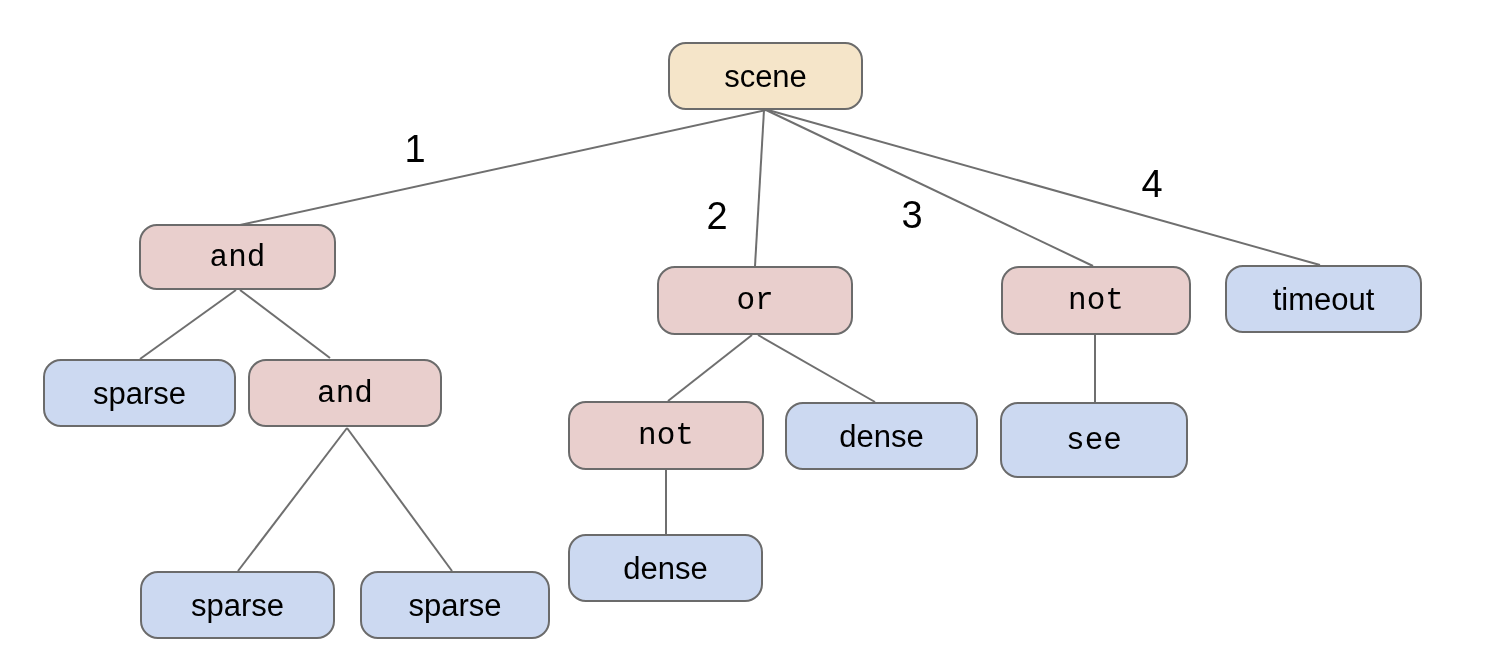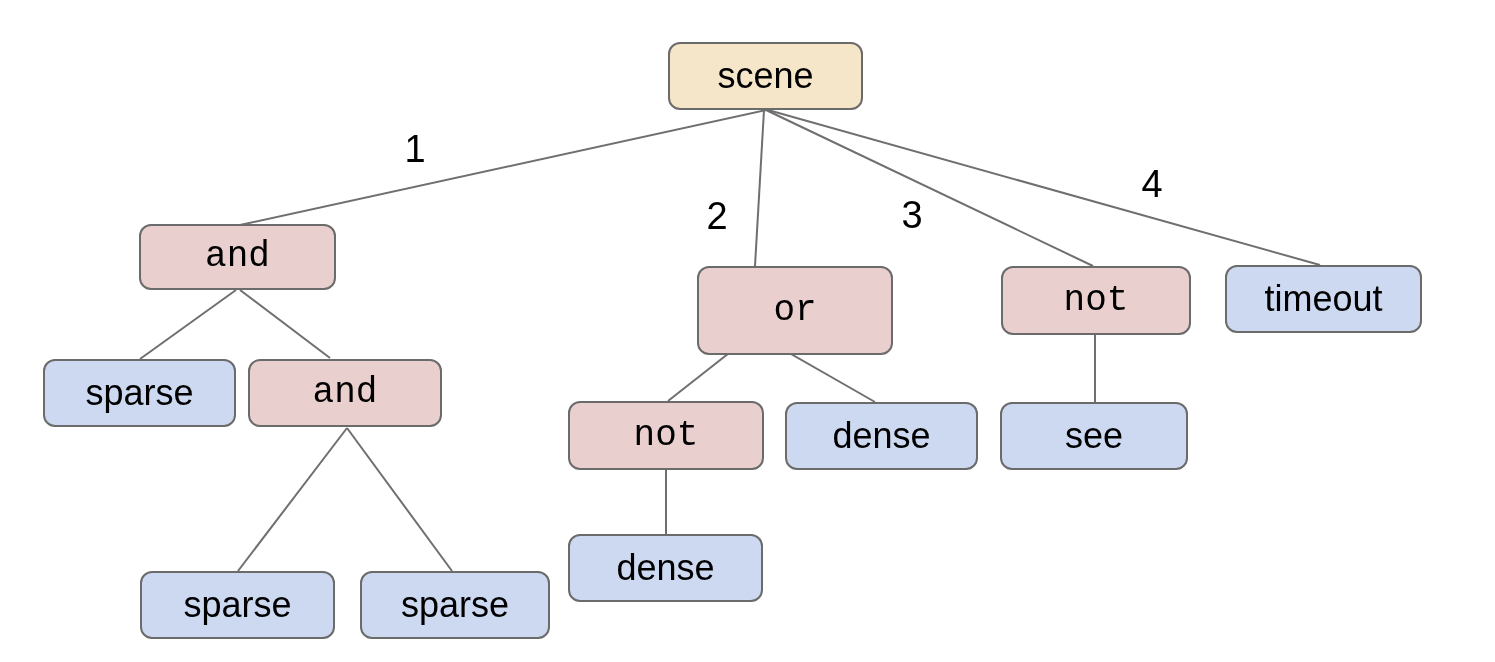--- a/index.html
+++ b/index.html
@@ -23,25 +23,25 @@
     height: 100%;
   }
   #edge-layer line {
     stroke: var(--edge-line, #6f6f6f);
     stroke-width: 2;
   }
   .node {
     position: absolute;
     box-sizing: border-box;
     border: 2px solid var(--node-border, #6b6b6b);
-    border-radius: 12px;
+    border-radius: 18px;
     display: flex;
     align-items: center;
     justify-content: center;
-    font-size: 36px;
+    font-size: 31px;
     color: var(--text, #000000);
     line-height: 1;
     white-space: nowrap;
   }
   .node.root    { background: var(--root-fill, #f5e5c9); }
   .node.operator{ background: var(--operator-fill, #e9cfcd); font-family: Liberation Mono, monospace; }
   .node.leaf    { background: var(--leaf-fill, #ccd9f1); }
   .edge-label {
     position: absolute;
     transform: translate(-50%, -50%);
@@ -70,25 +70,25 @@
     <line x1="1095" y1="335" x2="1095" y2="402"></line>
   </svg>
 
   <div class="edge-label" style="left:415px;  top:149px;">1</div>
   <div class="edge-label" style="left:717px;  top:216px;">2</div>
   <div class="edge-label" style="left:912px;  top:215px;">3</div>
   <div class="edge-label" style="left:1152px; top:184px;">4</div>
 
   <div class="node root" style="left:668px;  top:42px;  width:195px; height:68px;">scene</div>
   <div class="node operator" style="left:139px;  top:224px; width:197px; height:66px;">and</div>
-  <div class="node operator" style="left:657px;  top:266px; width:196px; height:89px;margin-left:40px;">or</div>
+  <div class="node operator" style="left:657px;  top:266px; width:196px; height:69px;">or</div>
   <div class="node operator" style="left:1001px; top:266px; width:190px; height:69px;">not</div>
   <div class="node leaf" style="left:1225px; top:265px; width:197px; height:68px;">timeout</div>
   <div class="node leaf" style="left:43px;   top:359px; width:193px; height:68px;">sparse</div>
   <div class="node operator" style="left:248px;  top:359px; width:194px; height:68px;">and</div>
   <div class="node operator" style="left:568px;  top:401px; width:196px; height:69px;">not</div>
   <div class="node leaf" style="left:785px;  top:402px; width:193px; height:68px;">dense</div>
-  <div class="node leaf" style="left:1000px; top:402px; width:188px; height:68px;">see</div>
+  <div class="node leaf" style="left:1000px; top:402px; width:188px; height:76px;font-family:Liberation Mono, monospace;">see</div>
   <div class="node leaf" style="left:568px;  top:534px; width:195px; height:68px;">dense</div>
   <div class="node leaf" style="left:140px;  top:571px; width:195px; height:68px;">sparse</div>
   <div class="node leaf" style="left:360px;  top:571px; width:190px; height:68px;">sparse</div>
 
 </div>
 
 </body></html>

